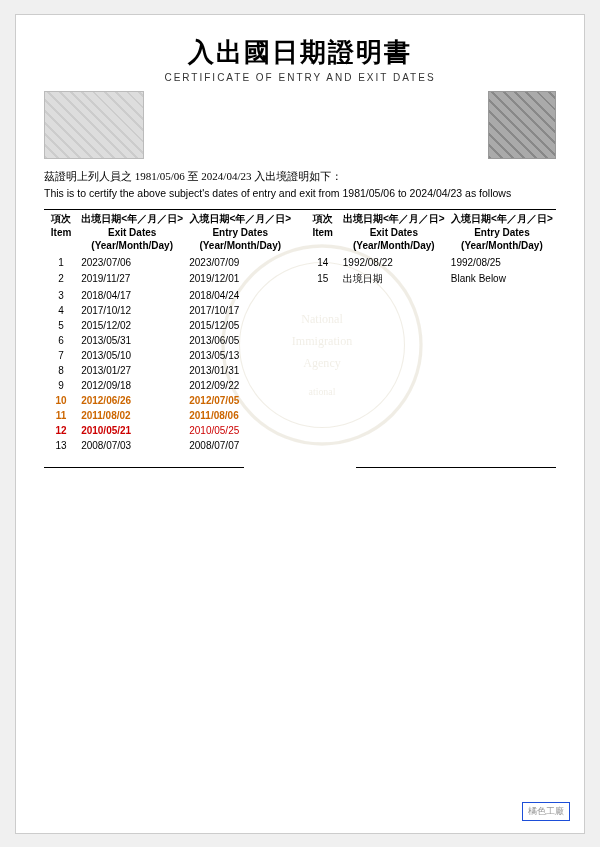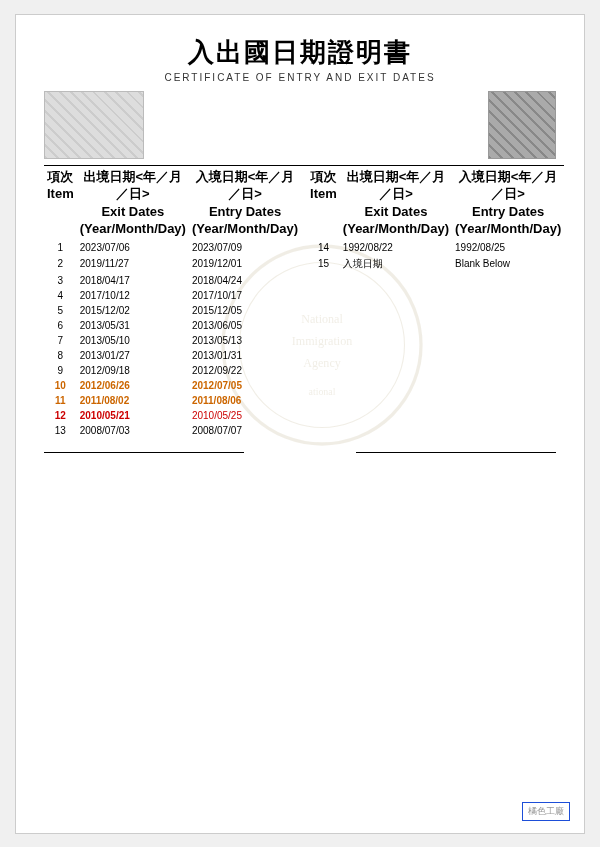--- a/index.html
+++ b/index.html
@@ -110,21 +110,21 @@
       color: #999;
       border: 1px solid #1d4ed8;
       padding: 2px 5px;
     }
     .full-table {
       width: 100%;
       border-collapse: collapse;
     }
     .full-table thead tr th {
       padding: 2px 3px;
-      font-size: 13px;
+      font-size: 10px;
       line-height: 1.35;
       vertical-align: top;
       font-weight: bold;
       border-top: 1.5px solid #000;
     }
     .full-table tbody tr td {
       padding: 2px 3px;
       font-size: 10px;
       vertical-align: middle;
     }
@@ -140,20 +140,24 @@
   <div class="header">
     <div class="title-chinese">入出國日期證明書</div>
     <div class="title-english">CERTIFICATE OF ENTRY AND EXIT DATES</div>
   </div>
 
   <div class="photo-area">
     <div class="photo-box"></div>
     <div class="photo-box-right"></div>
   </div>
 
+  <div class="cert-text">
+    <div class="chinese">茲證明上列人員之 1981/05/06 至 2024/04/23 入出境證明如下：</div>
+    <div>This is to certify the above subject's dates of entry and exit from 1981/05/06 to 2024/04/23 as follows</div>
+  </div>
 
   <div class="watermark">
     <svg viewBox="0 0 200 200" xmlns="http://www.w3.org/2000/svg">
       <circle cx="100" cy="100" r="90" fill="none" stroke="#8B7536" stroke-width="3"></circle>
       <circle cx="100" cy="100" r="75" fill="none" stroke="#8B7536" stroke-width="1"></circle>
       <text x="100" y="80" text-anchor="middle" font-size="11" fill="#8B7536" font-family="serif">National</text>
       <text x="100" y="100" text-anchor="middle" font-size="11" fill="#8B7536" font-family="serif">Immigration</text>
       <text x="100" y="120" text-anchor="middle" font-size="11" fill="#8B7536" font-family="serif">Agency</text>
       <text x="100" y="145" text-anchor="middle" font-size="9" fill="#8B7536" font-family="serif">ational</text>
     </svg>
@@ -199,21 +203,21 @@
       <td class="num-col" style="">14</td>
       <td class="date-col" style="">1992/08/22</td>
       <td class="date-col" style="">1992/08/25</td>
     </tr>
           <tr>
       <td class="num-col" style="">2</td>
       <td class="date-col" style="">2019/11/27</td>
       <td class="date-col" style="">2019/12/01</td>
       <td class="gap-col"></td>
       <td class="num-col" style="">15</td>
-      <td class="date-col" style="">入境日期</td>
+      <td class="date-col" style="">出境日期</td>
       <td class="date-col" style="">Blank Below</td>
     </tr>
           <tr>
       <td class="num-col" style="">3</td>
       <td class="date-col" style="">2018/04/17</td>
       <td class="date-col" style="">2018/04/24</td>
       <td class="gap-col"></td>
       <td class="num-col" style=""></td>
       <td class="date-col" style=""></td>
       <td class="date-col" style=""></td>

